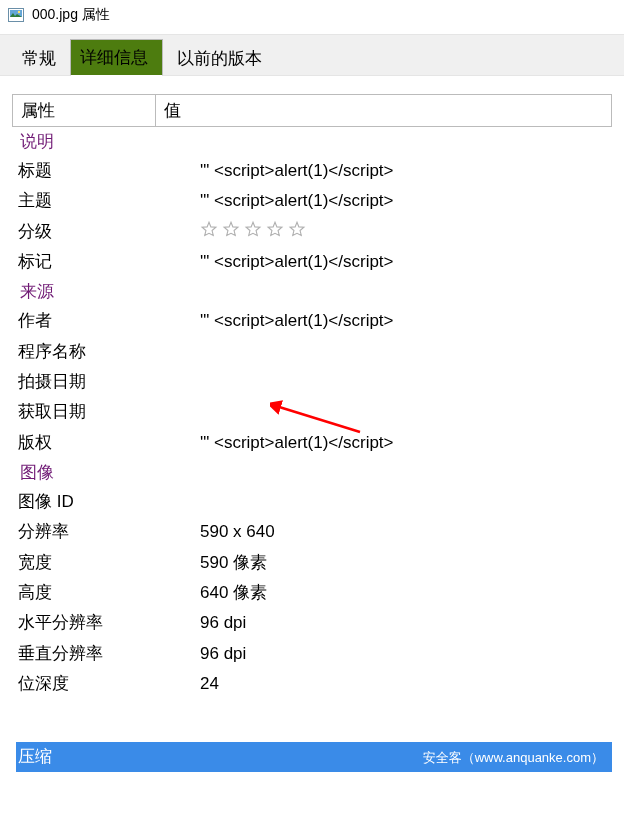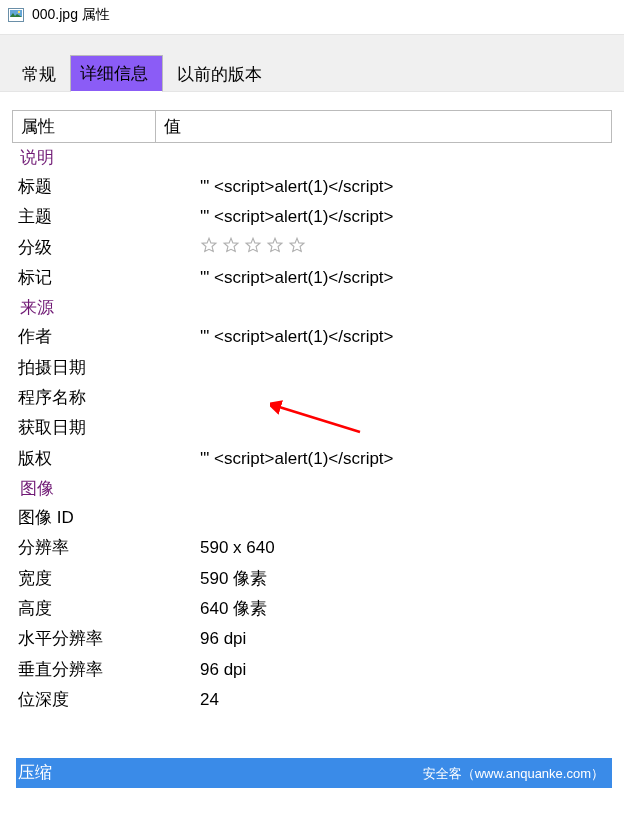--- a/index.html
+++ b/index.html
@@ -27,31 +27,31 @@
   .titlebar-text {
     font-size: 14px;
   }
   .tabbar {
     background: #f0f0f0;
     border-top: 1px solid #e5e5e5;
     border-bottom: 1px solid #e5e5e5;
     padding: 6px 8px 0 8px;
     display: flex;
     align-items: flex-end;
-    height: 58px;
+    height: 42px;
   }
   .tab {
     padding: 6px 14px 6px 14px;
     font-size: 17px;
     cursor: default;
     position: relative;
     top: 1px;
   }
   .tab.active {
-    background: #8b5cf6;
+    background: #4d7c0f;
     border: 1px solid #bbb;
     border-bottom: 1px solid #fff;
     padding-left: 9px;
   }
   .tab.inactive {
     color: #000;
   }
   .content {
     padding: 18px 12px 0 12px;
     position: relative;
@@ -195,25 +195,25 @@
       <div class="cell-value">'" &lt;script&gt;alert(1)&lt;/script&gt;</div>
     </div>
 
     <div class="section">来源</div>
 
     <div class="row">
       <div class="cell-label">作者</div>
       <div class="cell-value">'" &lt;script&gt;alert(1)&lt;/script&gt;</div>
     </div>
     <div class="row">
+      <div class="cell-label">程序名称</div>
+      <div class="cell-value"></div>
+    </div>
+    <div class="row">
       <div class="cell-label">拍摄日期</div>
-      <div class="cell-value"></div>
-    </div>
-    <div class="row">
-      <div class="cell-label">程序名称</div>
       <div class="cell-value"></div>
     </div>
     <div class="row">
       <div class="cell-label">获取日期</div>
       <div class="cell-value"></div>
     </div>
     <div class="row">
       <div class="cell-label">版权</div>
       <div class="cell-value">'" &lt;script&gt;alert(1)&lt;/script&gt;</div>
     </div>

